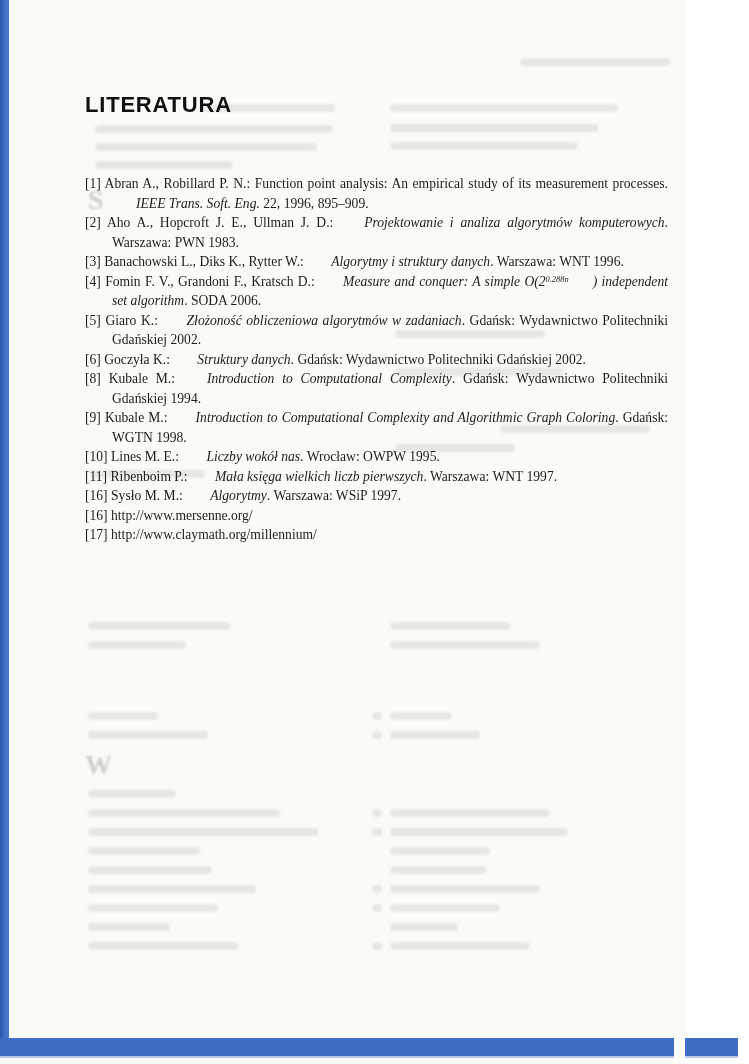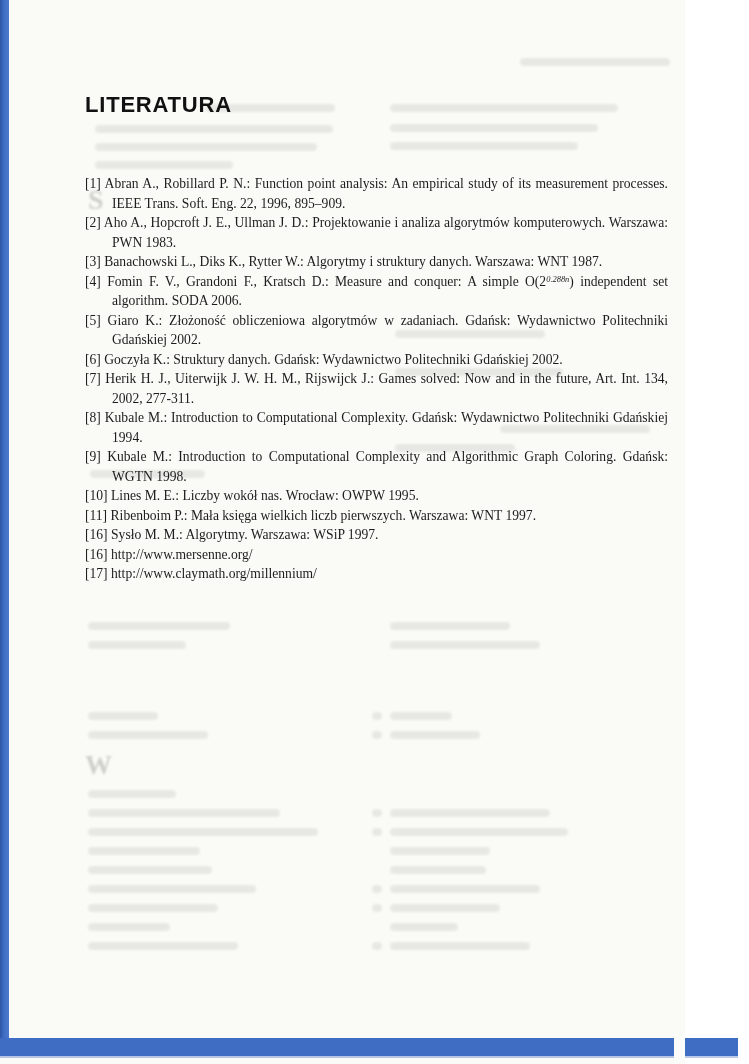--- a/index.html
+++ b/index.html
@@ -30,21 +30,21 @@
   h1{
     margin:0 0 56px 0;
     font-family:"Liberation Sans", sans-serif;
     font-weight:bold;font-size:22px;letter-spacing:.8px;color:#111;
   }
   .ref-list{margin:0;padding:0;list-style:none;}
   .ref{
     font-size:13.6px;line-height:19.5px;text-align:justify;
     padding-left:27px;text-indent:-27px;
   }
-  .it{}
+  .it{font-style:italic;margin-left:24px;}
   sup.sup{font-size:0.62em;line-height:0;vertical-align:0.5em;font-style:italic;}
   
   .ghost-layer{position:absolute;left:0;top:0;width:749px;height:1064px;pointer-events:none;}
   .ghost-line{
     position:absolute;height:8px;border-radius:4px;
     background:#a9a9a6;opacity:.22;filter:blur(1.3px);
   }
   .ghost-letter{
     position:absolute;font-family:"Liberation Serif",serif;font-weight:bold;
     color:#8f8f8c;opacity:.4;filter:blur(1.1px);line-height:1;
@@ -107,25 +107,24 @@
 
   <div class="edge-left"></div>
   <div class="edge-bottom"></div>
   <div class="edge-corner"></div>
 
   <div class="content">
     <h1>LITERATURA</h1>
     <div class="ref-list" id="refs">
         <div class="ref"><span>[1] Abran A., Robillard P. N.: Function point analysis: An empirical study of its measurement processes. </span><span class="it">IEEE Trans. Soft. Eng.</span><span> 22, 1996, 895–909.</span></div>
         <div class="ref"><span>[2] Aho A., Hopcroft J. E., Ullman J. D.: </span><span class="it">Projektowanie i analiza algorytmów komputerowych</span><span>. Warszawa: PWN 1983.</span></div>
-        <div class="ref"><span>[3] Banachowski L., Diks K., Rytter W.: </span><span class="it">Algorytmy i struktury danych</span><span>. Warszawa: WNT 1987.</span></div>
+        <div class="ref"><span>[3] Banachowski L., Diks K., Rytter W.: </span><span class="it">Algorytmy i struktury danych</span><span>. Warszawa: WNT 1996.</span></div>
         <div class="ref"><span>[4] Fomin F. V., Grandoni F., Kratsch D.: </span><span class="it">Measure and conquer: A simple O(2</span><sup class="sup">0.288n</sup><span class="it">) independent set algorithm</span><span>. SODA 2006.</span></div>
         <div class="ref"><span>[5] Giaro K.: </span><span class="it">Złożoność obliczeniowa algorytmów w zadaniach</span><span>. Gdańsk: Wydawnictwo Politechniki Gdańskiej 2002.</span></div>
         <div class="ref"><span>[6] Goczyła K.: </span><span class="it">Struktury danych</span><span>. Gdańsk: Wydawnictwo Politechniki Gdańskiej 2002.</span></div>
-        <div class="ref"><span>[7] Herik H. J., Uiterwijk J. W. H. M., Rijswijck J.: Games solved: Now and in the future, </span><span class="it">Art. Int.</span><span> 134, 2002, 277-311.</span></div>
         <div class="ref"><span>[8] Kubale M.: </span><span class="it">Introduction to Computational Complexity</span><span>. Gdańsk: Wydawnictwo Politechniki Gdańskiej 1994.</span></div>
         <div class="ref"><span>[9] Kubale M.: </span><span class="it">Introduction to Computational Complexity and Algorithmic Graph Coloring</span><span>. Gdańsk: WGTN 1998.</span></div>
         <div class="ref"><span>[10] Lines M. E.: </span><span class="it">Liczby wokół nas</span><span>. Wrocław: OWPW 1995.</span></div>
         <div class="ref"><span>[11] Ribenboim P.: </span><span class="it">Mała księga wielkich liczb pierwszych</span><span>. Warszawa: WNT 1997.</span></div>
         <div class="ref"><span>[16] Sysło M. M.: </span><span class="it">Algorytmy</span><span>. Warszawa: WSiP 1997.</span></div>
         <div class="ref"><span>[16] http://www.mersenne.org/</span></div>
         <div class="ref"><span>[17] http://www.claymath.org/millennium/</span></div>
       </div>
   </div>
 

